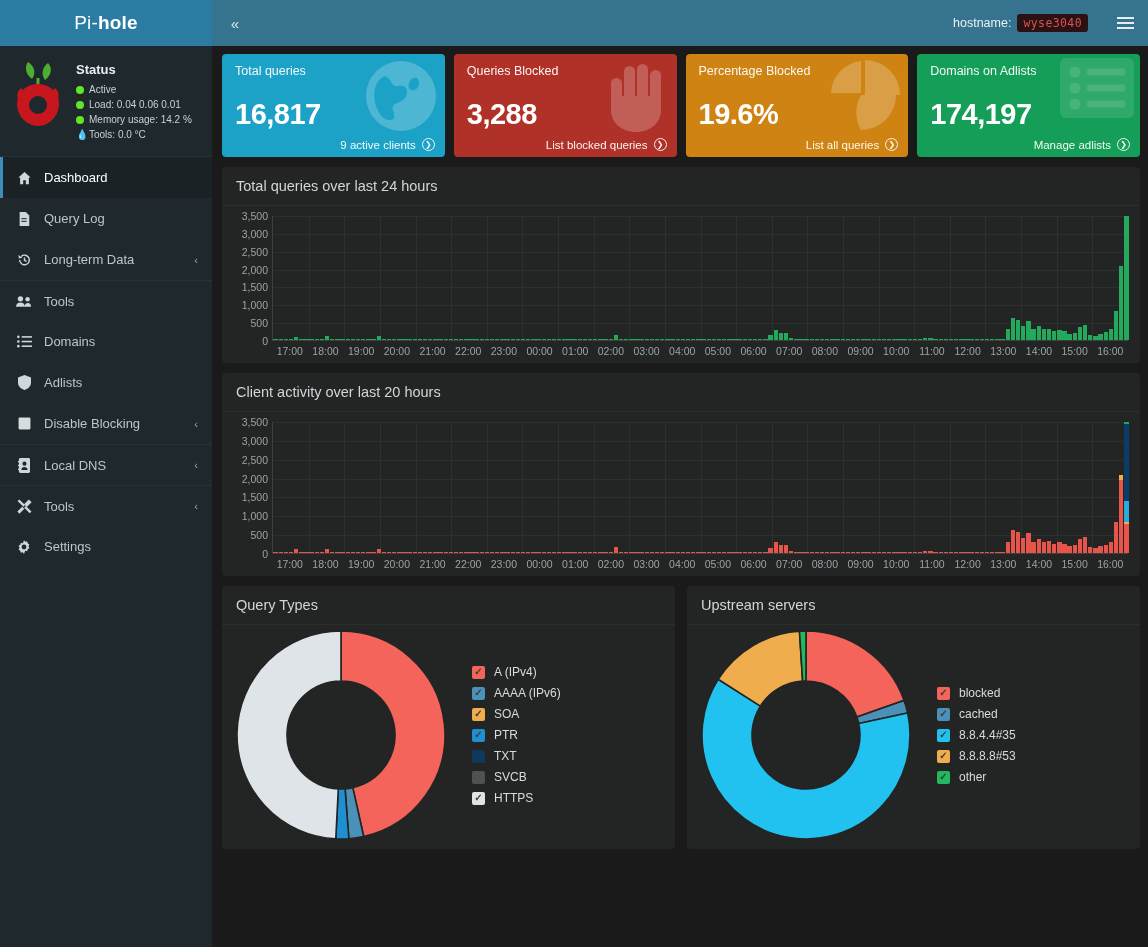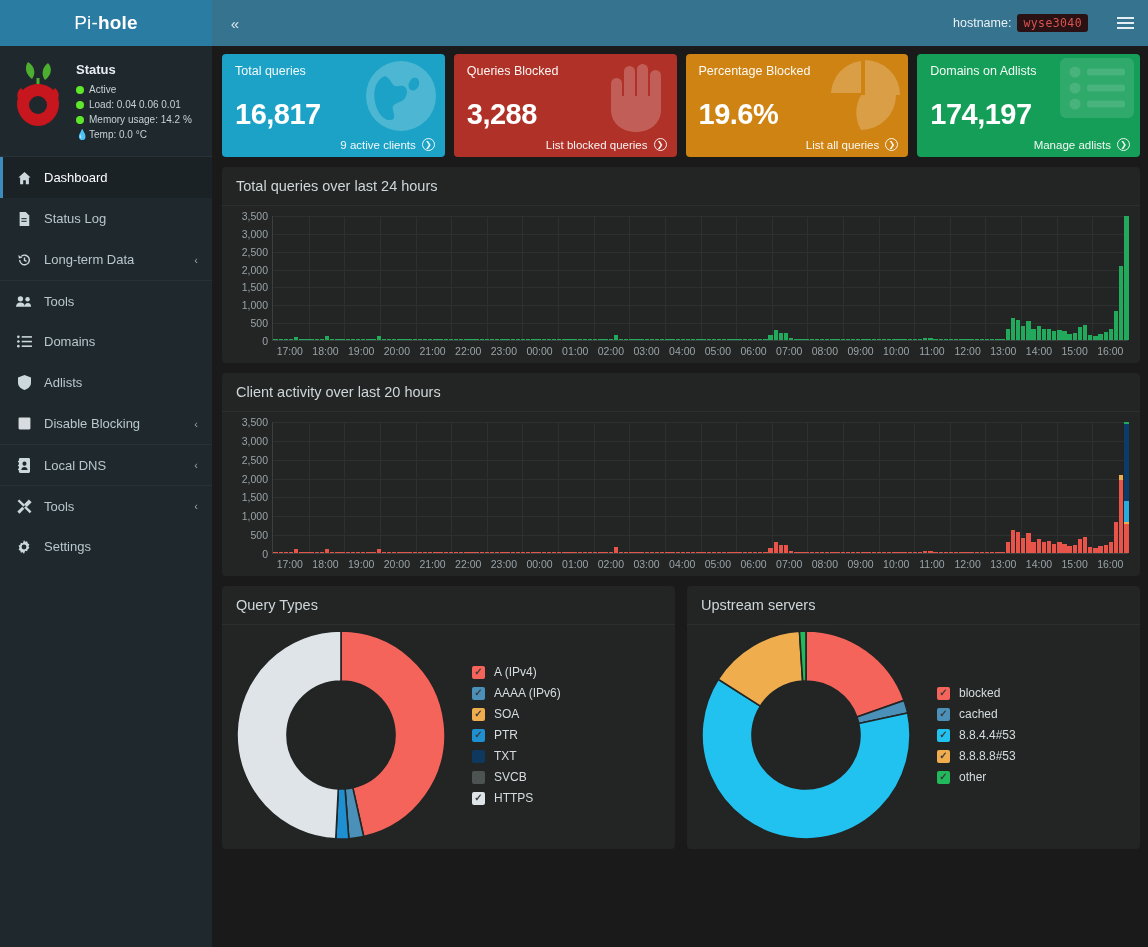--- a/index.html
+++ b/index.html
@@ -213,42 +213,42 @@
         <div class="status-row">
           <span class="dot"></span>
           <span>Load:  0.04  0.06  0.01</span>
         </div>
         <div class="status-row">
           <span class="dot"></span>
           <span>Memory usage:  14.2 %</span>
         </div>
         <div class="status-row">
           <span class="drop">💧</span>
-          <span>Temp: 0.0 °C</span>
+          <span>Tools: 0.0 °C</span>
         </div>
       </div>
     </div>
     <div class="nav" id="nav">
         <div class="nav-item active">
           <span class="nav-icon">
             <svg width="15" height="14" viewBox="0 0 16 16" fill="#cdd8dd">
               <path d="M8 1 L15 7.5 L13 7.5 L13 15 L9.5 15 L9.5 10.5 L6.5 10.5 L6.5 15 L3 15 L3 7.5 L1 7.5 Z"></path>
             </svg>
           </span>
           <span class="nav-label">Dashboard</span>
         </div>
         <div class="nav-item">
           <span class="nav-icon">
             <svg width="12" height="14" viewBox="0 0 12 16" fill="#cdd8dd">
               <path d="M1 0 h7 l4 4 v12 H1 Z"></path>
               <rect x="3" y="7" width="6" height="1.2" fill="#1e282d"></rect>
               <rect x="3" y="10" width="6" height="1.2" fill="#1e282d"></rect>
             </svg>
           </span>
-          <span class="nav-label">Status Log</span>
+          <span class="nav-label">Query Log</span>
         </div>
         <div class="nav-item">
           <span class="nav-icon">
             <svg width="15" height="14" viewBox="0 0 16 16" fill="none" stroke="#cdd8dd" stroke-width="1.6">
               <path d="M2.5 8 a5.5 5.5 0 1 0 1.8 -4.1"></path>
               <path d="M1 2.2 L1.6 6.2 L5.6 5.3" fill="#cdd8dd" stroke="none"></path>
               <path d="M8 5.2 V8.3 L10.3 9.6"></path>
             </svg>
           </span>
           <span class="nav-label">Long-term Data</span>
@@ -1625,21 +1625,21 @@
               <div class="legend-item">
                 <span class="cb" style="background:#f4645a;">✓</span>
                 <span>blocked</span>
               </div>
               <div class="legend-item">
                 <span class="cb" style="background:#4a90b8;">✓</span>
                 <span>cached</span>
               </div>
               <div class="legend-item">
                 <span class="cb" style="background:#22c2f0;">✓</span>
-                <span>8.8.4.4#53</span>
+                <span>8.8.4.4#35</span>
               </div>
               <div class="legend-item">
                 <span class="cb" style="background:#f0ad4e;">✓</span>
                 <span>8.8.8.8#53</span>
               </div>
               <div class="legend-item">
                 <span class="cb" style="background:#22b85c;">✓</span>
                 <span>other</span>
               </div>
             </div>

